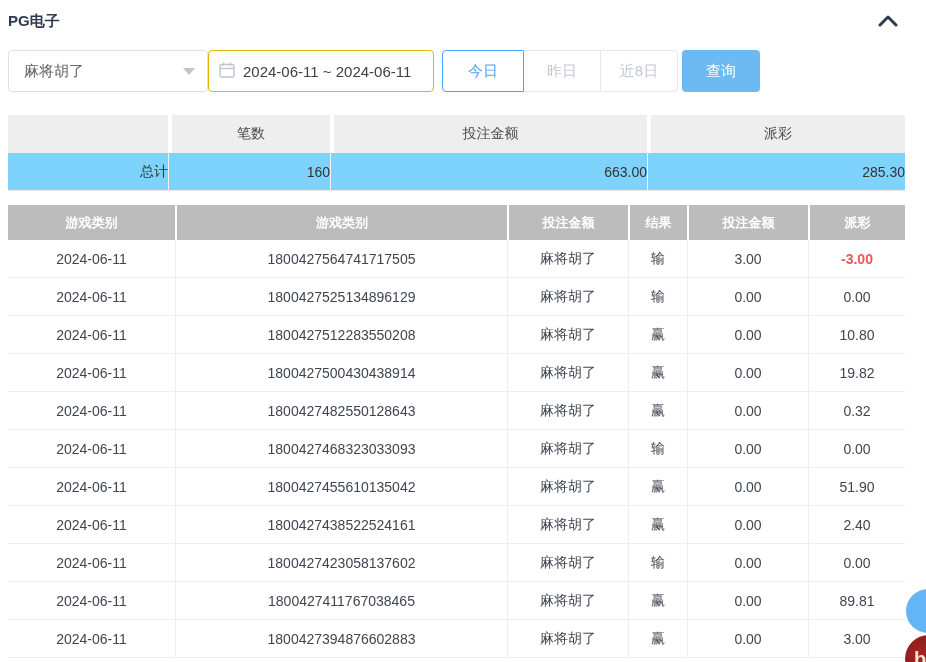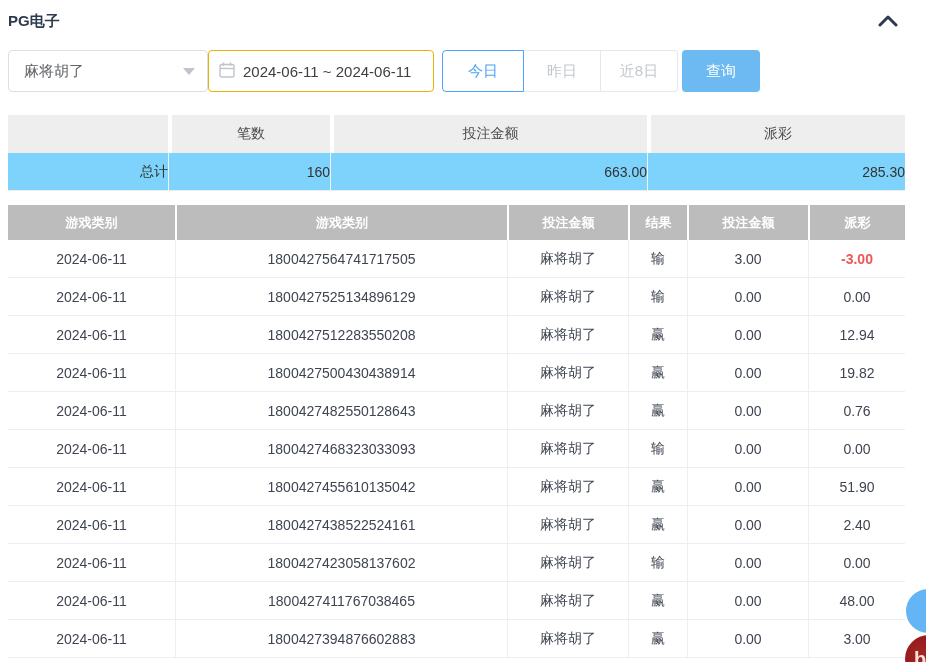--- a/index.html
+++ b/index.html
@@ -157,37 +157,37 @@
           <td>输</td>
           <td>0.00</td>
           <td>0.00</td>
         </tr>
         <tr>
           <td>2024-06-11</td>
           <td>1800427512283550208</td>
           <td>麻将胡了</td>
           <td>赢</td>
           <td>0.00</td>
-          <td>12.94</td>
+          <td>10.80</td>
         </tr>
         <tr>
           <td>2024-06-11</td>
           <td>1800427500430438914</td>
           <td>麻将胡了</td>
           <td>赢</td>
           <td>0.00</td>
           <td>19.82</td>
         </tr>
         <tr>
           <td>2024-06-11</td>
           <td>1800427482550128643</td>
           <td>麻将胡了</td>
           <td>赢</td>
           <td>0.00</td>
-          <td>0.76</td>
+          <td>0.32</td>
         </tr>
         <tr>
           <td>2024-06-11</td>
           <td>1800427468323033093</td>
           <td>麻将胡了</td>
           <td>输</td>
           <td>0.00</td>
           <td>0.00</td>
         </tr>
         <tr>
@@ -213,21 +213,21 @@
           <td>输</td>
           <td>0.00</td>
           <td>0.00</td>
         </tr>
         <tr>
           <td>2024-06-11</td>
           <td>1800427411767038465</td>
           <td>麻将胡了</td>
           <td>赢</td>
           <td>0.00</td>
-          <td>48.00</td>
+          <td>89.81</td>
         </tr>
         <tr>
           <td>2024-06-11</td>
           <td>1800427394876602883</td>
           <td>麻将胡了</td>
           <td>赢</td>
           <td>0.00</td>
           <td>3.00</td>
         </tr>
       </tbody>

